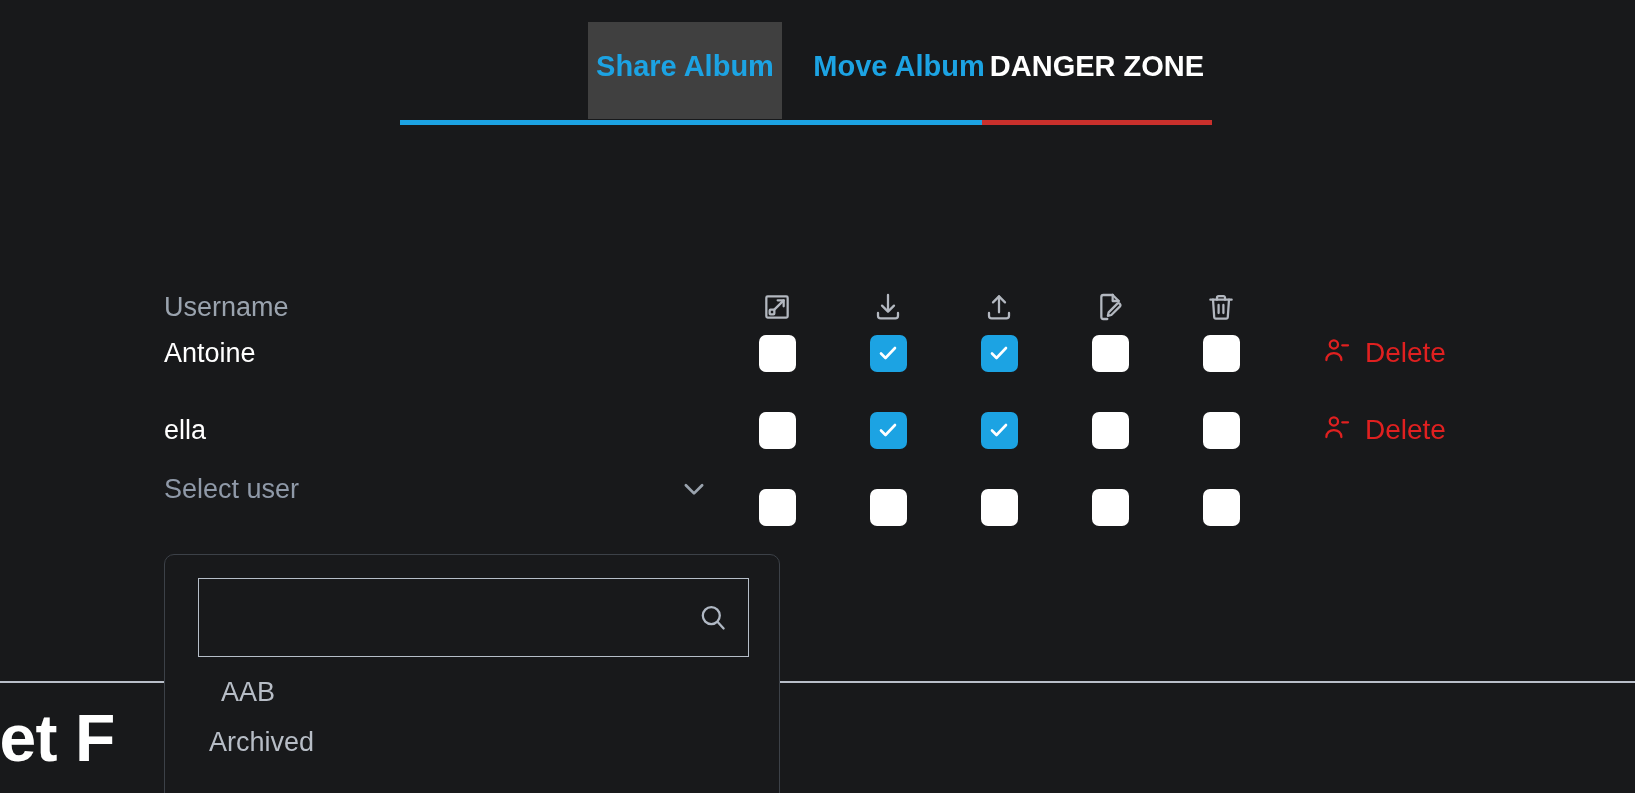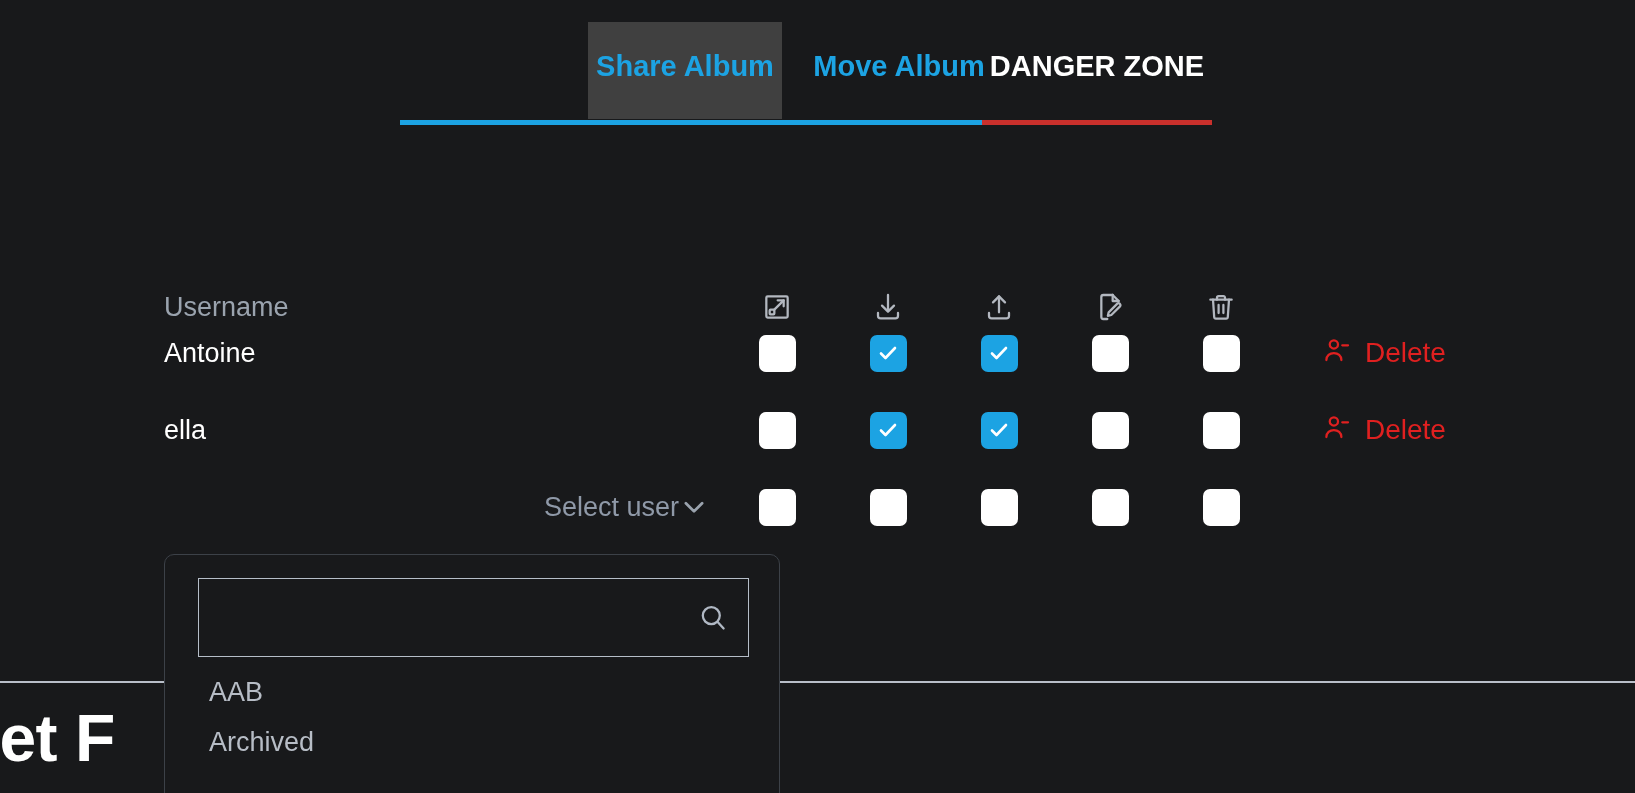--- a/index.html
+++ b/index.html
@@ -170,27 +170,26 @@
     font-family: "Liberation Sans", sans-serif;
     padding: 0;
   }
   .action.delete { color: #e02020; }
   .action.share  { color: #2e8b45; }
 
   
   .select-box {
     position: absolute;
     left: 164px;
-    top: 483px;
+    top: 465px;
     width: 545px;
     height: 48px;
     display: flex;
     align-items: center;
     cursor: pointer;
-    text-align: right;
   }
   .select-label {
     font-size: 27px;
     color: #8f99a8;
     flex: 1;
   }
   .select-caret {
     width: 30px;
     height: 30px;
     display: flex;
@@ -241,21 +240,21 @@
     flex: 0 0 auto;
   }
   .dd-option {
     position: absolute;
     left: 44px;
     font-size: 27px;
     color: #b7bdc6;
     white-space: nowrap;
     cursor: pointer;
   }
-  .dd-opt-0 { top: 122px; }
+  .dd-opt-0 { top: 122px; margin-left: 12px; }
   .dd-opt-1 { top: 172px; }
 </style>
 </head>
 <body>
 
 <div id="root">
 
   <div class="bg-divider"></div>
   <div class="bg-bigtext">reet F</div>
 

